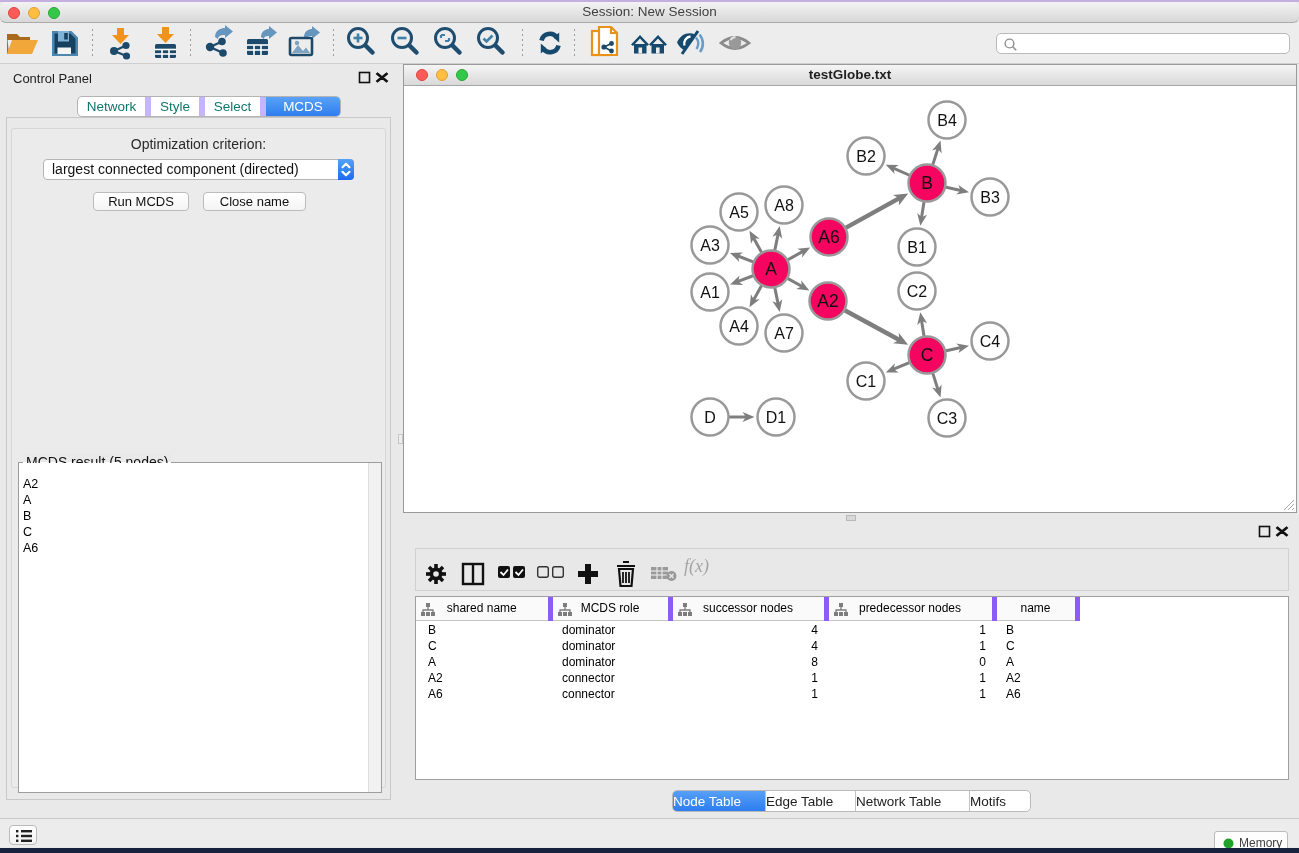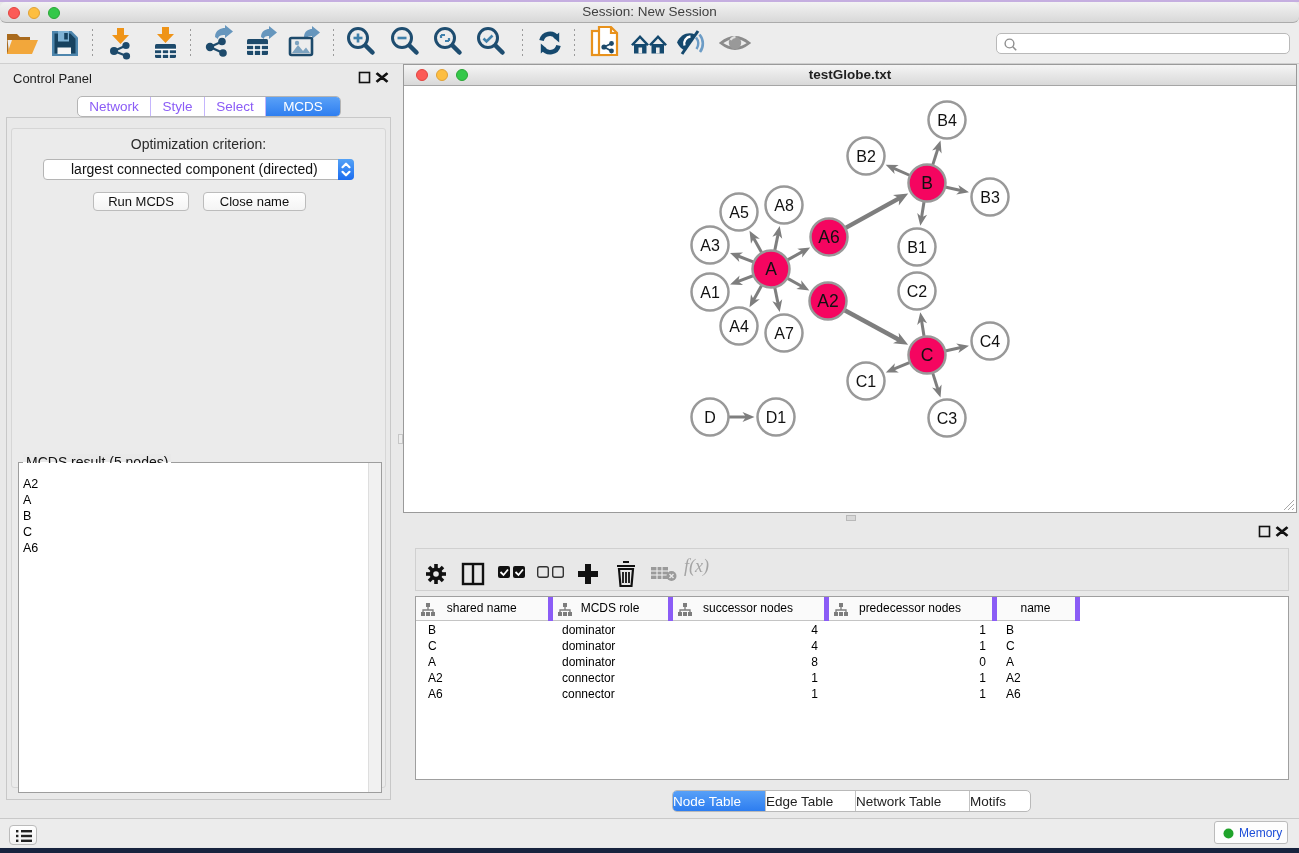--- a/index.html
+++ b/index.html
@@ -20,30 +20,30 @@
 .tbi { position:absolute; top:2px; }
 .tbdiv { position:absolute; top:6px; width:1px; height:28px;
   background-image:repeating-linear-gradient(#9b9b9b 0 2px, transparent 2px 5px); }
 #searchbox { position:absolute; left:996px; top:10px; width:294px; height:21px; background:#fff;
   border:1px solid #b9b9b9; border-radius:5px; }
 
 #cp-title { left:13px; top:71px; font-size:13px; color:#1d1d1d; }
 .panebtns { position:absolute; top:71px; font-size:13px; color:#111; }
 #cp-tabs { left:77px; top:96px; height:21px; }
 .tabgrp { display:flex; border:1px solid #b4b4b4; border-radius:5px; background:#fff; overflow:hidden; height:21px; }
-.tabgrp .t { font-size:13.5px; color:#8b5cf6; text-align:center; line-height:20px; border-right:1px solid #c4b5fd; }
+.tabgrp .t { font-size:13.5px; color:#0f766e; text-align:center; line-height:20px; border-right:6px solid #c4b5fd; }
 .tabgrp .t:last-child { border-right:none; }
 .tabgrp .t.sel { background:linear-gradient(#5aa1f7,#2e7ef0); color:#fff; border-right:none; }
 #cp-body { left:6px; top:117px; width:385px; height:683px; background:#e9e9e9;
   border:1px solid #c8c8c8; }
 #cp-inner { left:4px; top:10px; width:375px; height:660px; background:#ebebeb;
   border:1px solid #d6d6d6; border-radius:3px; }
 #optlabel { left:0; top:18px; width:100%; text-align:center; font-size:14px; color:#2a2a2a; }
 #dropdown { left:36px; top:41px; width:311px; height:21px; background:#fff;
-  border:1px solid #b5b5b5; border-radius:4px; font-size:14px; color:#111; line-height:19px; padding-left:27px; }
+  border:1px solid #b5b5b5; border-radius:4px; font-size:14px; color:#111; line-height:19px; padding-left:8px; }
 #dd-spin { position:absolute; right:-1px; top:-1px; width:16px; height:21px; border-radius:0 4px 4px 0;
   background:linear-gradient(#55a2f6,#1a6cf0); }
 .btn { position:absolute; height:19px; background:linear-gradient(#ffffff,#f4f4f4); border:1px solid #bcbcbc;
   border-radius:4px; font-size:13px; color:#111; text-align:center; line-height:17px; }
 #mcds-box { left:11px; top:344px; width:364px; height:331px; border:1px solid #9d9d9d; background:#fff; }
 #mcds-label { position:absolute; left:4px; top:-9px; background:linear-gradient(#e9e9e9 50%,#ffffff 50%); font-size:14px; color:#111; padding:0 3px; line-height:17px; }
 #mcds-list { position:absolute; left:0px; top:0px; right:14px; bottom:0px; background:#fff;
   font-size:12.5px; color:#000; padding:13px 0 0 4px; line-height:16px; }
 #mcds-sb { position:absolute; right:0px; top:0px; width:13px; bottom:0px; background:#f1f1f1; border-left:1px solid #dedede; }
 
@@ -57,22 +57,22 @@
 #tp-table { left:415px; top:596px; width:874px; height:184px; background:#fff; border:1px solid #9f9f9f; }
 #tp-tabs { left:672px; top:790px; height:22px; }
 .tabgrp2 { display:flex; border:1px solid #b9b9b9; border-radius:5px; background:#fff; overflow:hidden; height:22px; }
 .tabgrp2 .t { font-size:13.5px; color:#222; text-align:left; line-height:21px; border-right:1px solid #c3c3c3; }
 .tabgrp2 .t:last-child { border-right:none; }
 .tabgrp2 .t.sel { background:linear-gradient(#57a0f7,#2d7df0); color:#fff; }
 
 #statusbar { left:0; top:818px; width:1299px; height:29px; background:#ececec; border-top:1px solid #c9c9c9; }
 #listbtn { position:absolute; left:9px; top:6px; width:28px; height:20px; background:linear-gradient(#fff,#f2f2f2);
   border:1px solid #bbb; border-radius:4px; }
-#membtn { position:absolute; right:11px; top:2px; width:74px; height:23px; background:#fdfdfd;
-  border:1px solid #bbb; border-radius:3px; font-size:12px; color:#1d4ed8; }
+#membtn { position:absolute; right:11px; top:12px; width:74px; height:23px; background:#fdfdfd;
+  border:1px solid #bbb; border-radius:3px; font-size:12px; color:#404040; }
 #navy { left:0; top:848px; width:1299px; height:5px; background:#17233e; }
 table.dt { border-collapse:collapse; width:100%; font-size:13px; color:#000; table-layout:fixed; }
 table.dt th { font-weight:normal; background:#fafafa; border-bottom:1px solid #c4c4c4; border-right:5px solid #8b5cf6;
   height:23px; font-size:12px; position:relative; text-align:center; }
 table.dt th.thblank, table.dt th:nth-child(6) { border-right:none; background:#fff; border-bottom:none; }
 .hic { position:absolute; left:5px; top:6px; }
 table.dt td { height:13px; line-height:13px; padding:3px 0 0 12px; white-space:nowrap; font-size:12px; }
 table.dt td.num { text-align:right; padding:3px 8px 0 0; }
 table.dt tr { height:16px; }
 </style>

